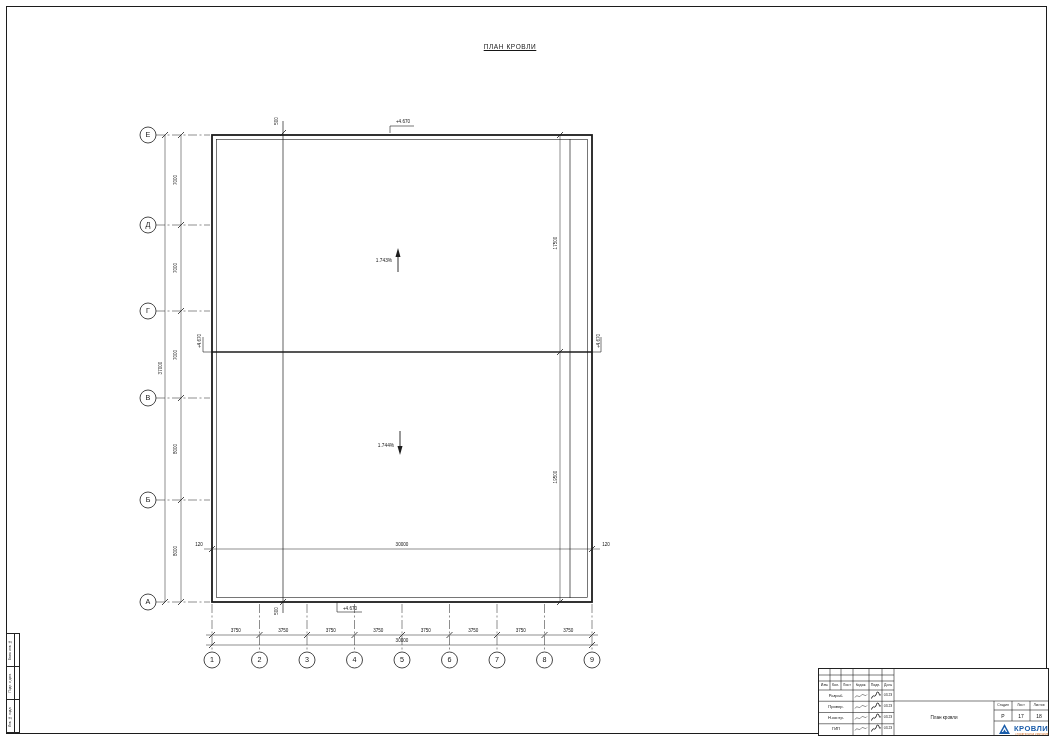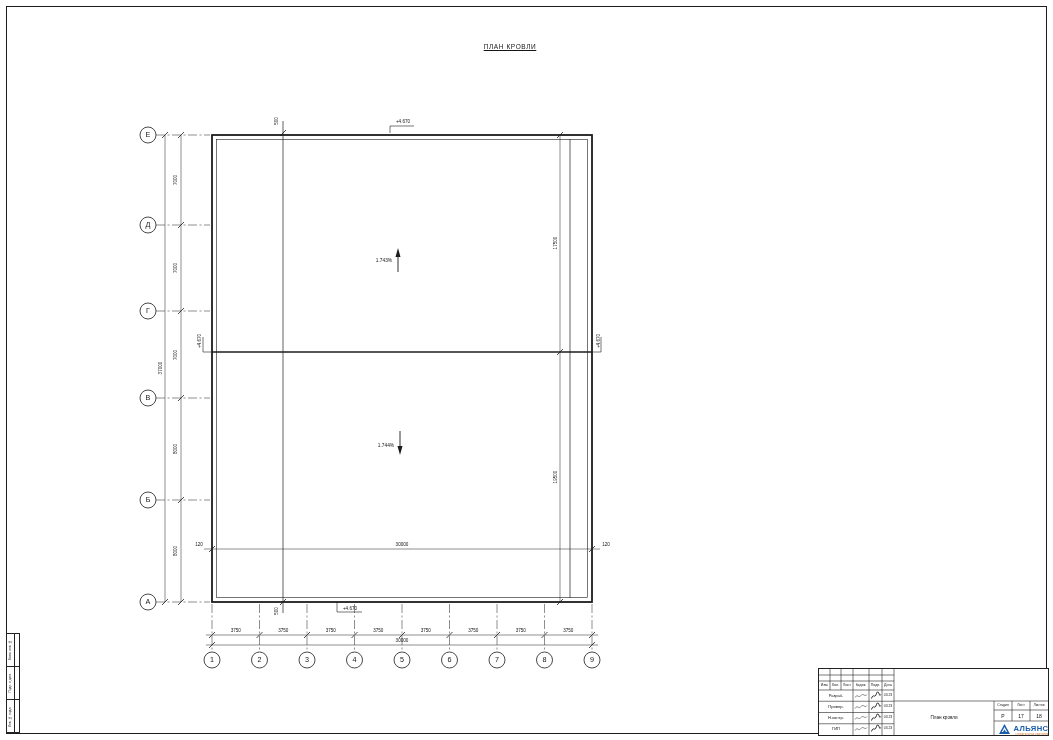--- a/index.html
+++ b/index.html
@@ -221,17 +221,17 @@
     <span class="t sthdr" style="left:220px;top:36.5px">Листов</span>
     <span class="t stval" style="left:184px;top:46.5px">Р</span>
     <span class="t stval" style="left:202px;top:46.5px">17</span>
     <span class="t stval" style="left:220px;top:46.5px">18</span>
 
     <svg class="logo-tri" style="left:180px;top:55px" width="11" height="10">
       <polygon points="5.5,0 11,10 0,10" fill="#1a5dab"></polygon>
       <polygon points="5.5,3 8.2,8 2.8,8" fill="#ffffff"></polygon>
       <polygon points="5.5,5.4 7,8 4,8" fill="#1a5dab"></polygon>
     </svg>
-    <span class="logo-name" style="left:212px;top:59px">АЛЬЯНС</span>
+    <span class="logo-name" style="left:212px;top:59px">КРОВЛИ</span>
     <span class="logo-sub" style="left:213px;top:64.5px">строительная компания</span>
   </div>
 
 </div>
 
 </body></html>

